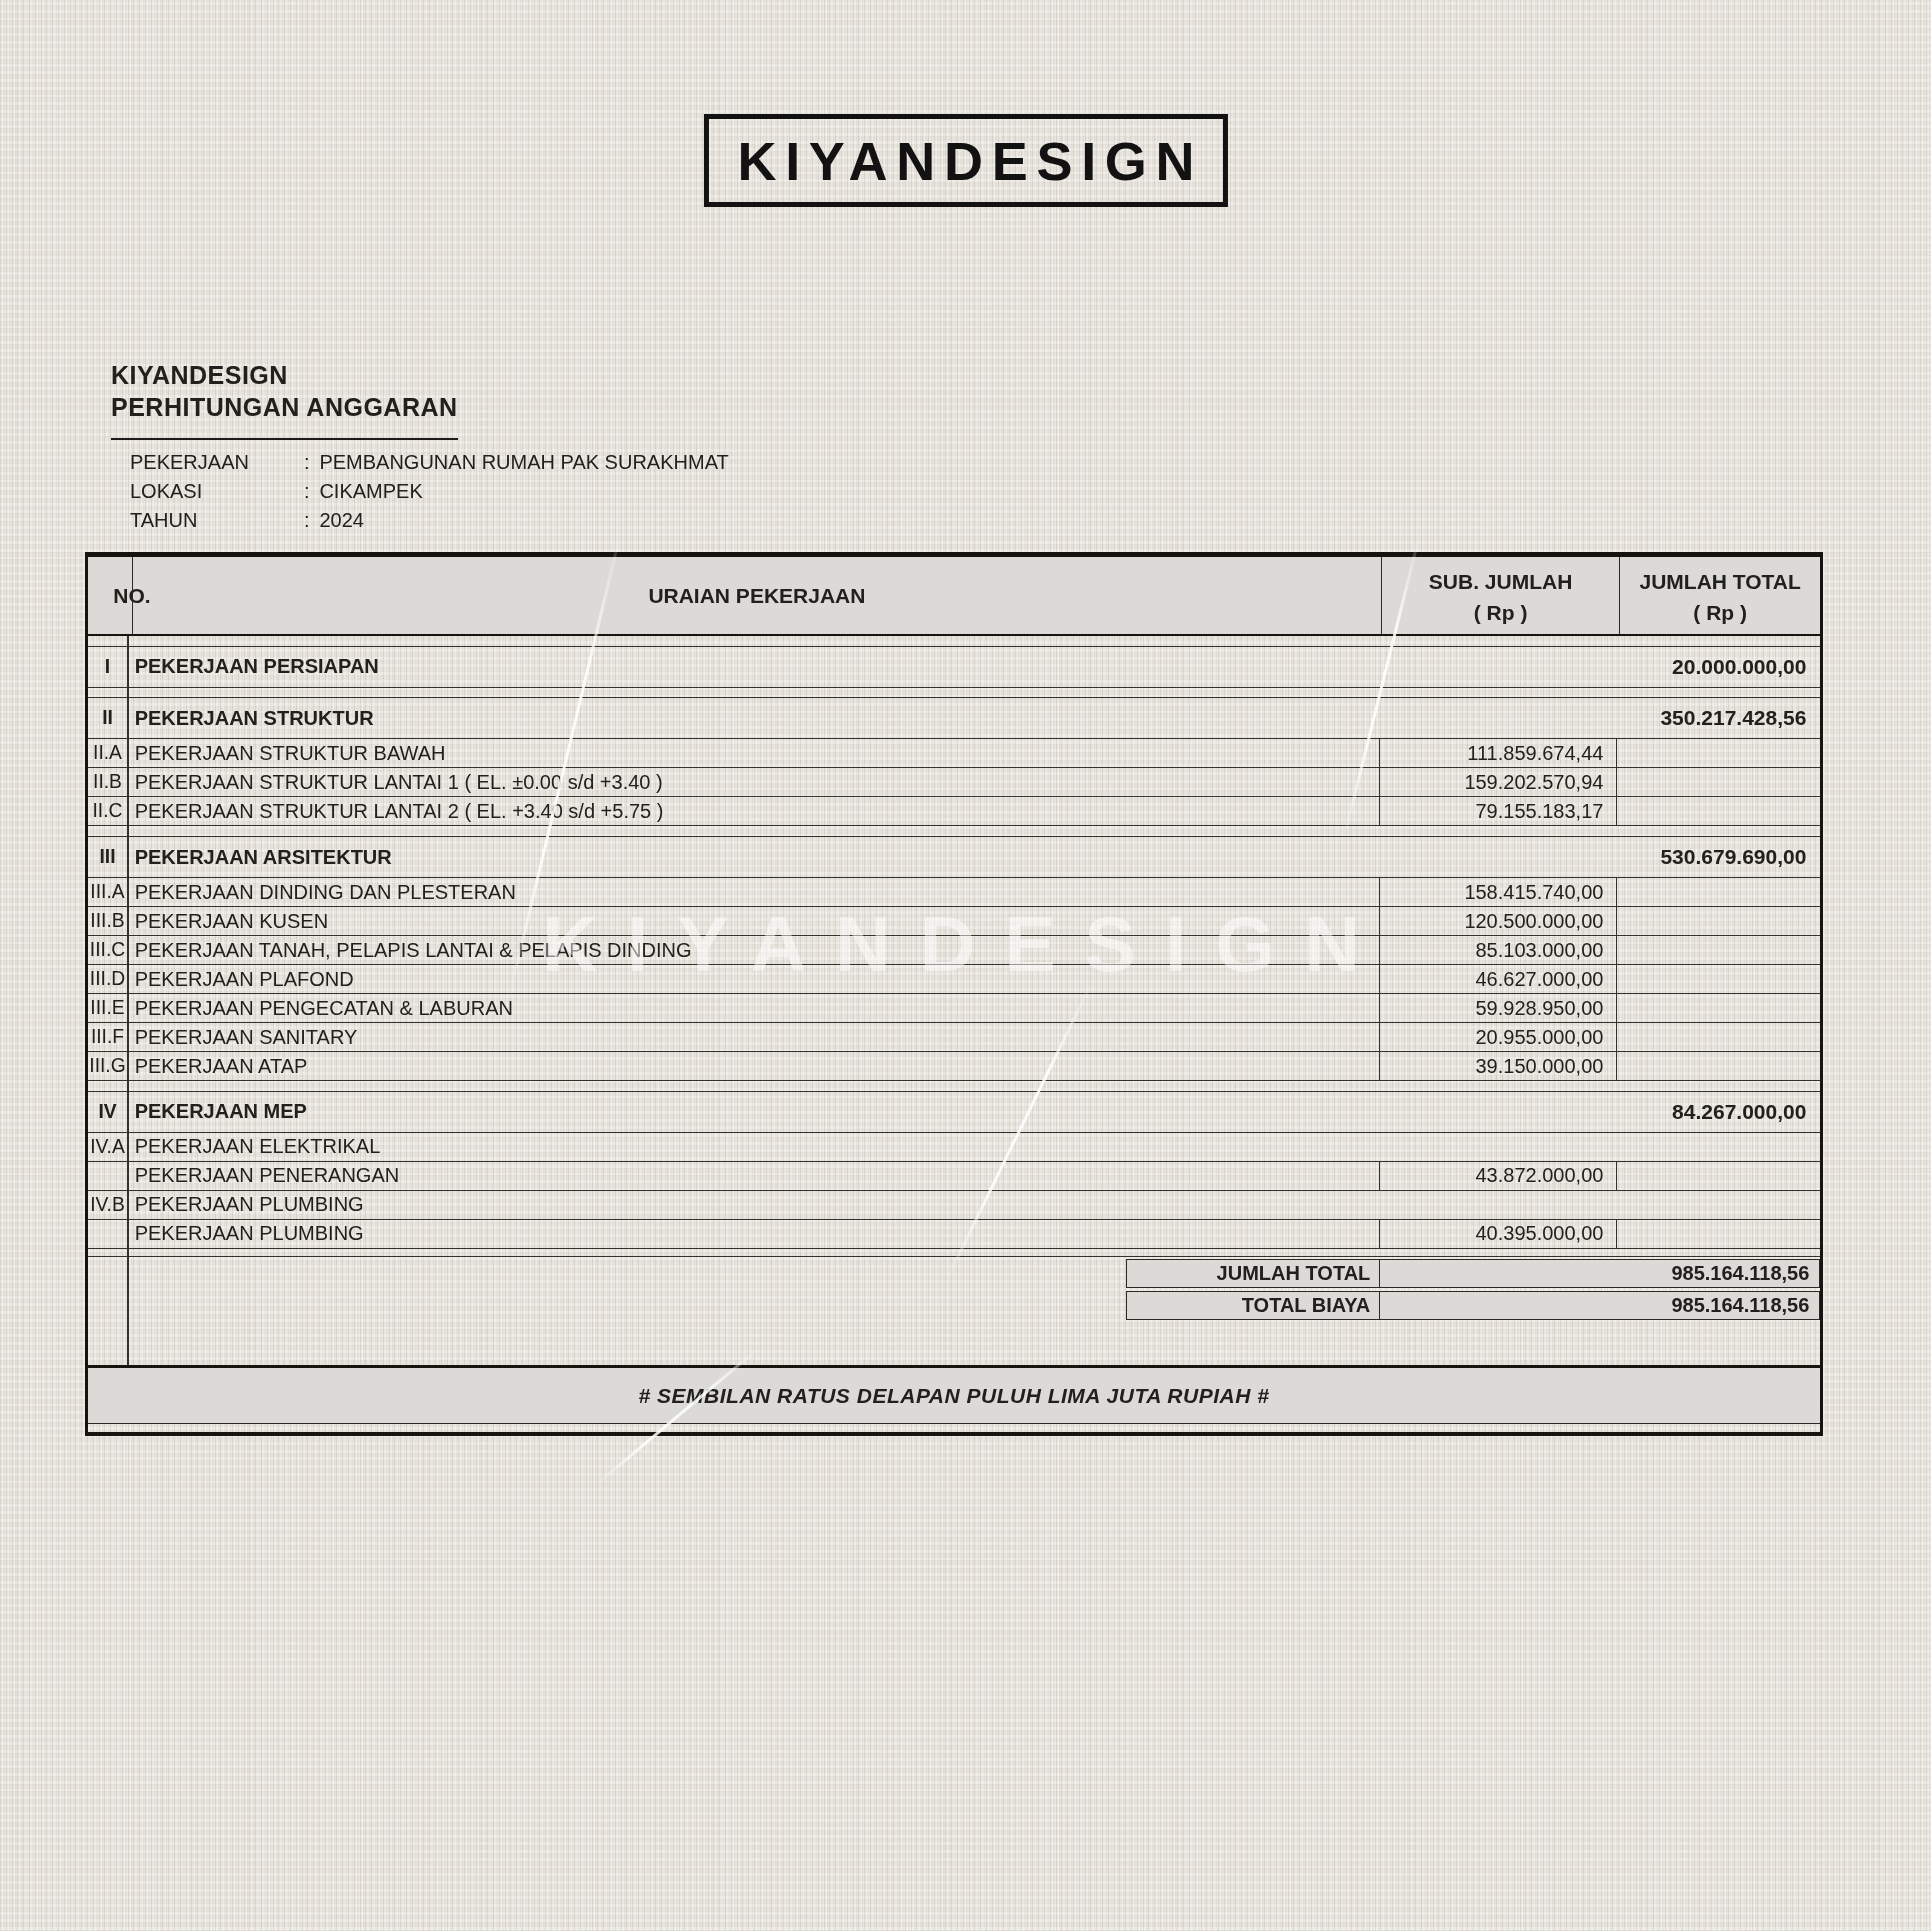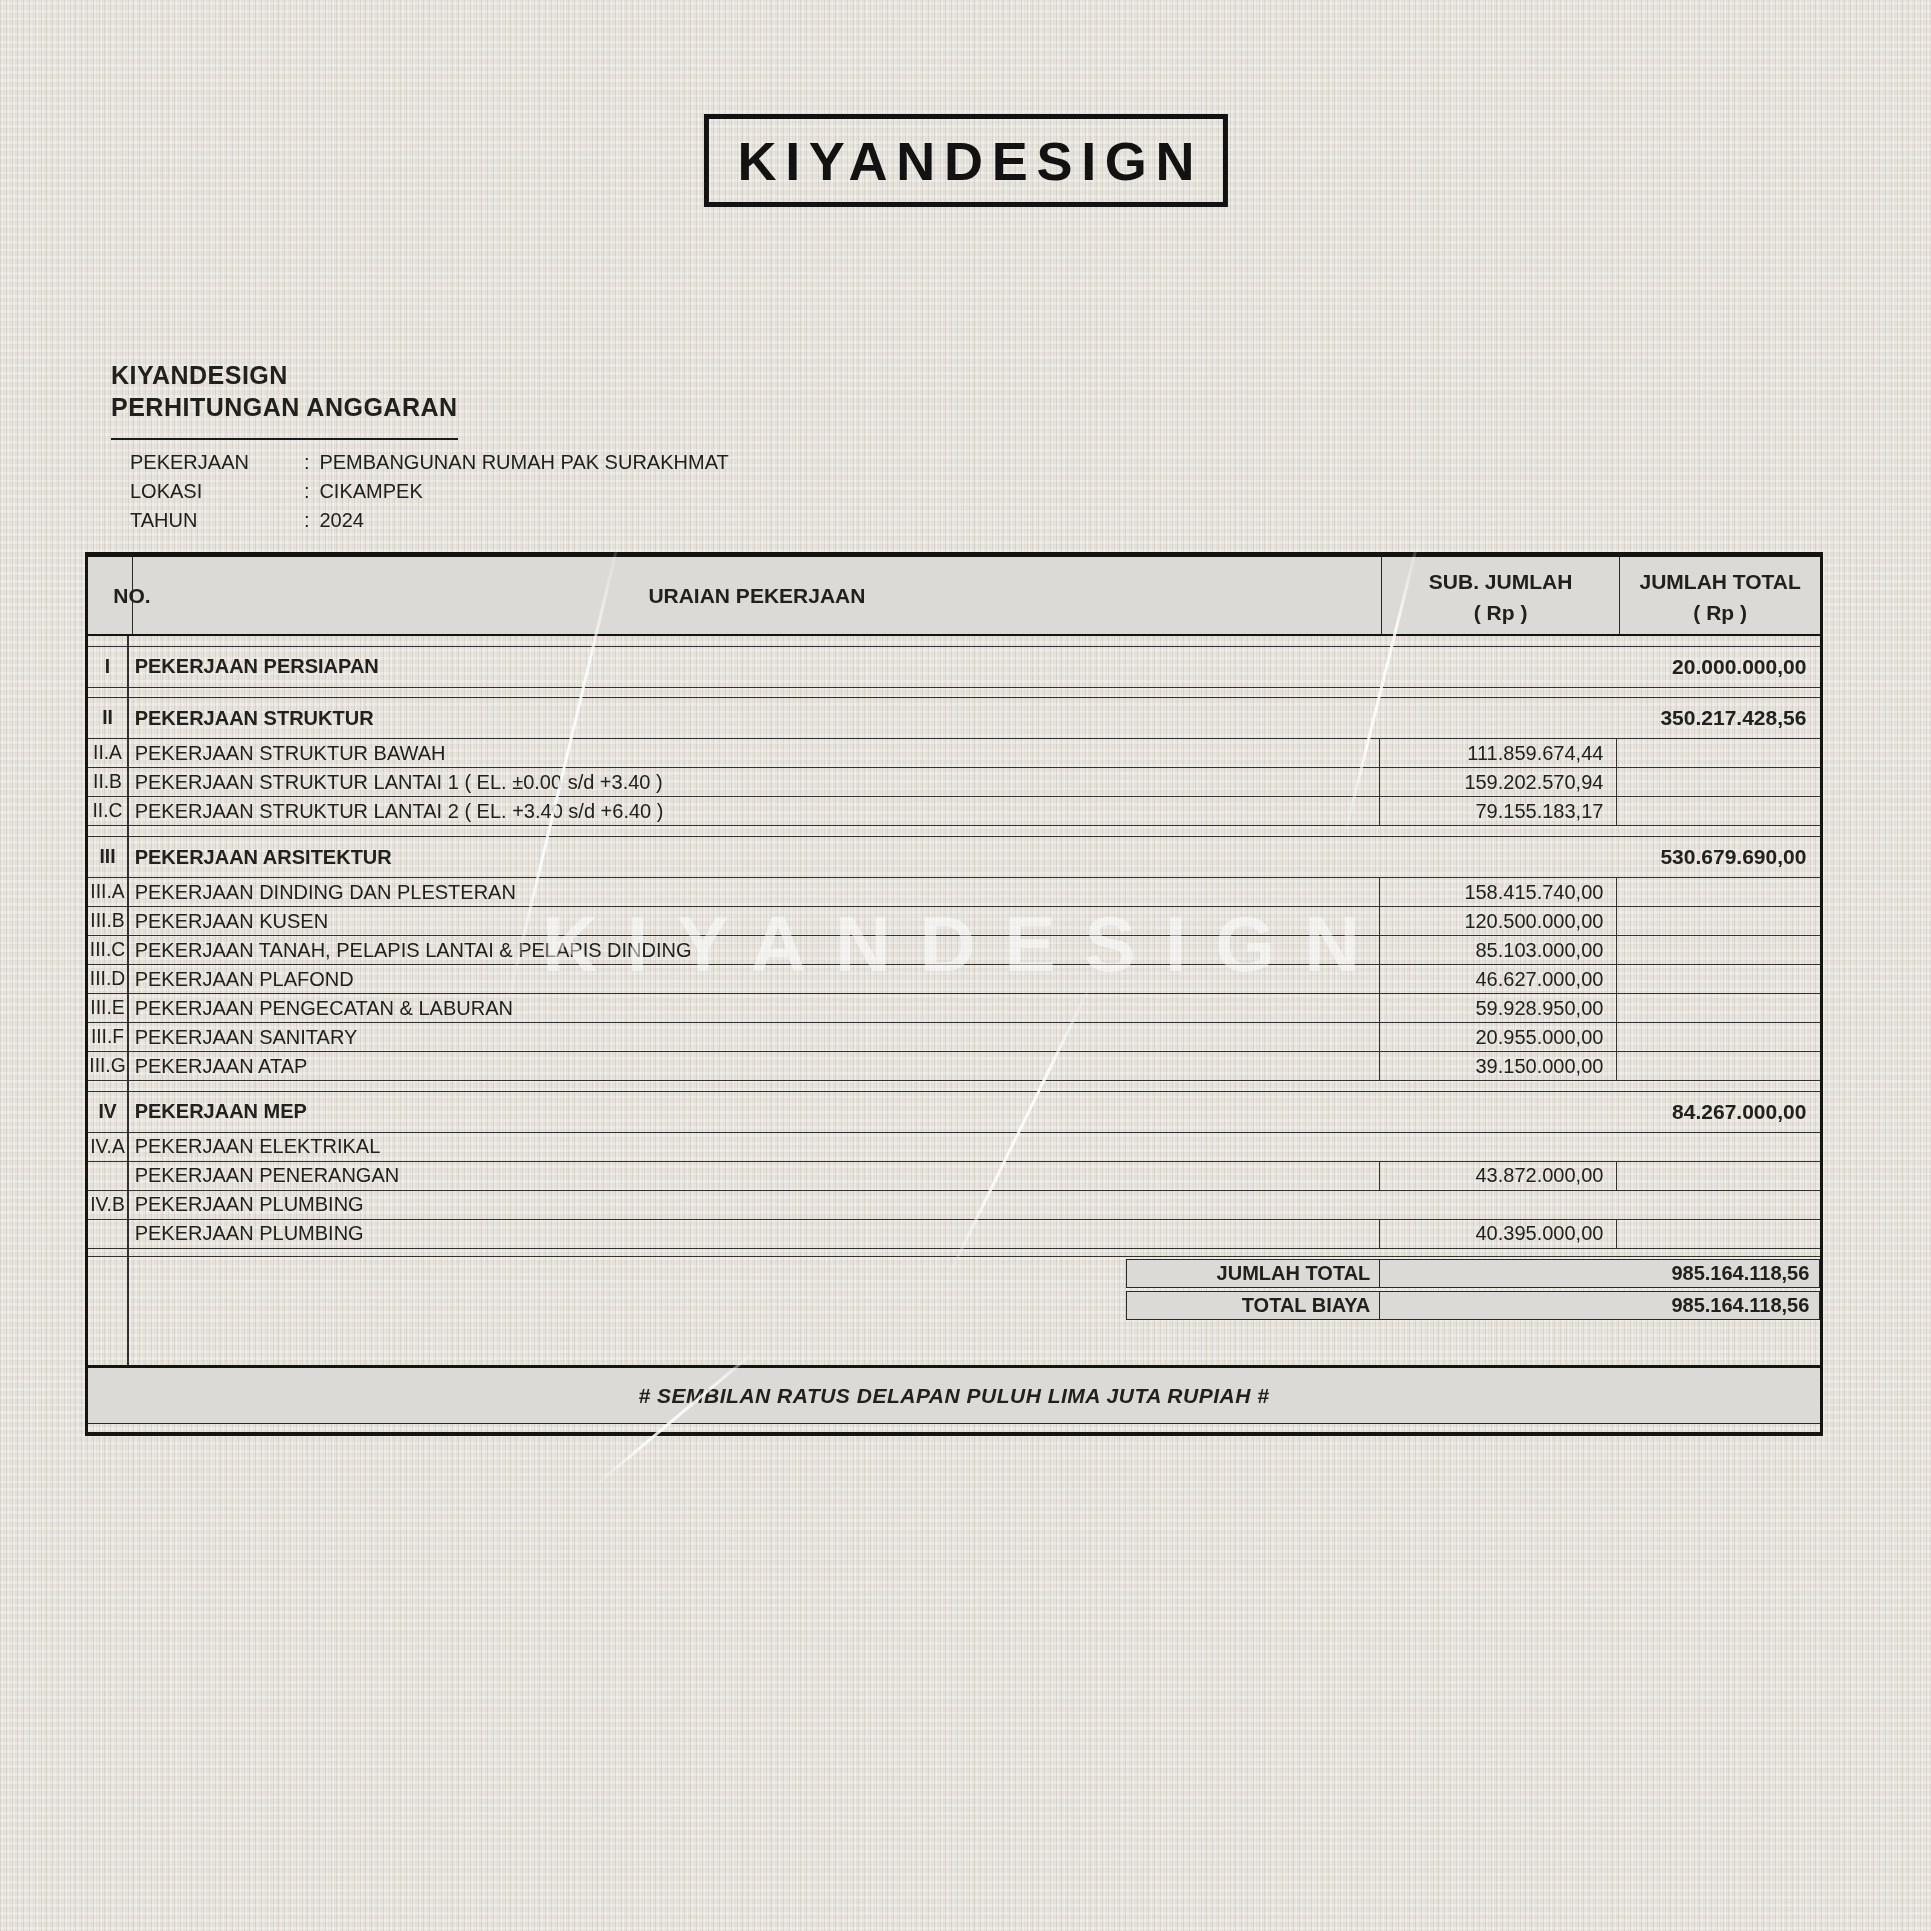--- a/index.html
+++ b/index.html
@@ -187,21 +187,21 @@
           <div class="td td-total"></div>
         </div>
         <div class="tr detail-row">
           <div class="td td-no">II.B</div>
           <div class="td td-label">PEKERJAAN STRUKTUR LANTAI 1 ( EL. ±0.00 s/d +3.40 )</div>
           <div class="td td-sub boxed">159.202.570,94</div>
           <div class="td td-total"></div>
         </div>
         <div class="tr detail-row">
           <div class="td td-no">II.C</div>
-          <div class="td td-label">PEKERJAAN STRUKTUR LANTAI 2 ( EL. +3.40 s/d +6.40 )</div>
+          <div class="td td-label">PEKERJAAN STRUKTUR LANTAI 2 ( EL. +3.40 s/d +5.75 )</div>
           <div class="td td-sub boxed">79.155.183,17</div>
           <div class="td td-total"></div>
         </div>
         <div class="spacer"></div>
         <div class="tr section-row">
           <div class="td td-no">III</div>
           <div class="td td-label">PEKERJAAN ARSITEKTUR</div>
           <div class="td td-sub"></div>
           <div class="td td-total">530.679.690,00</div>
         </div>

